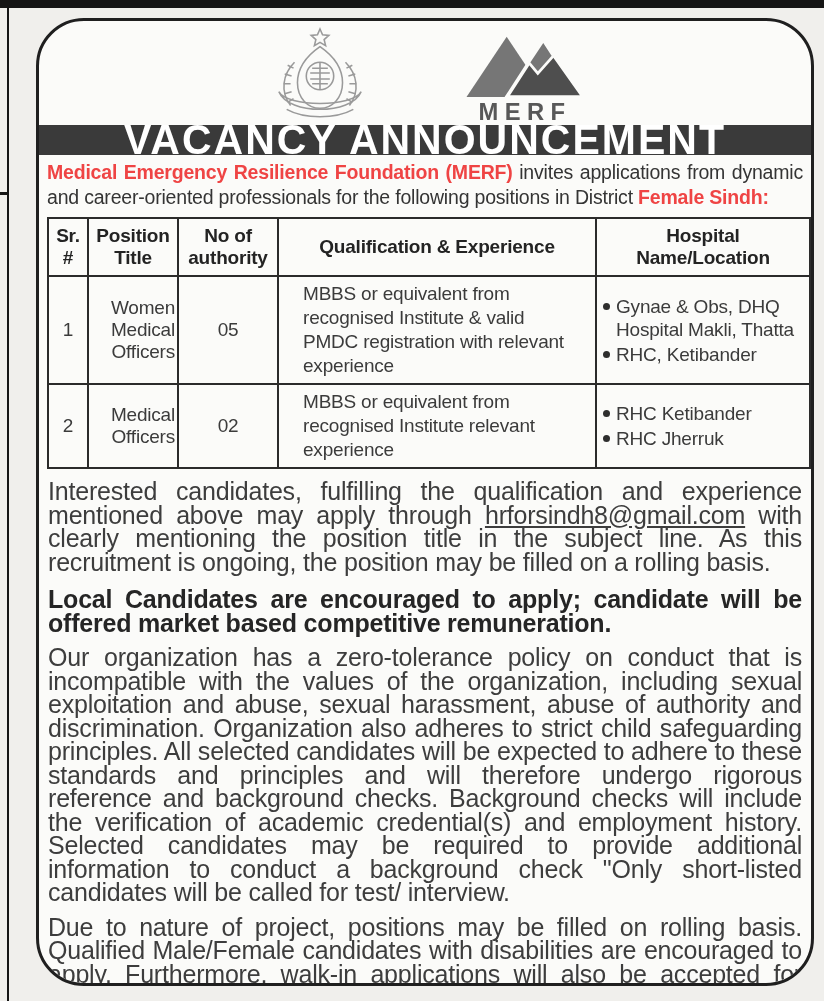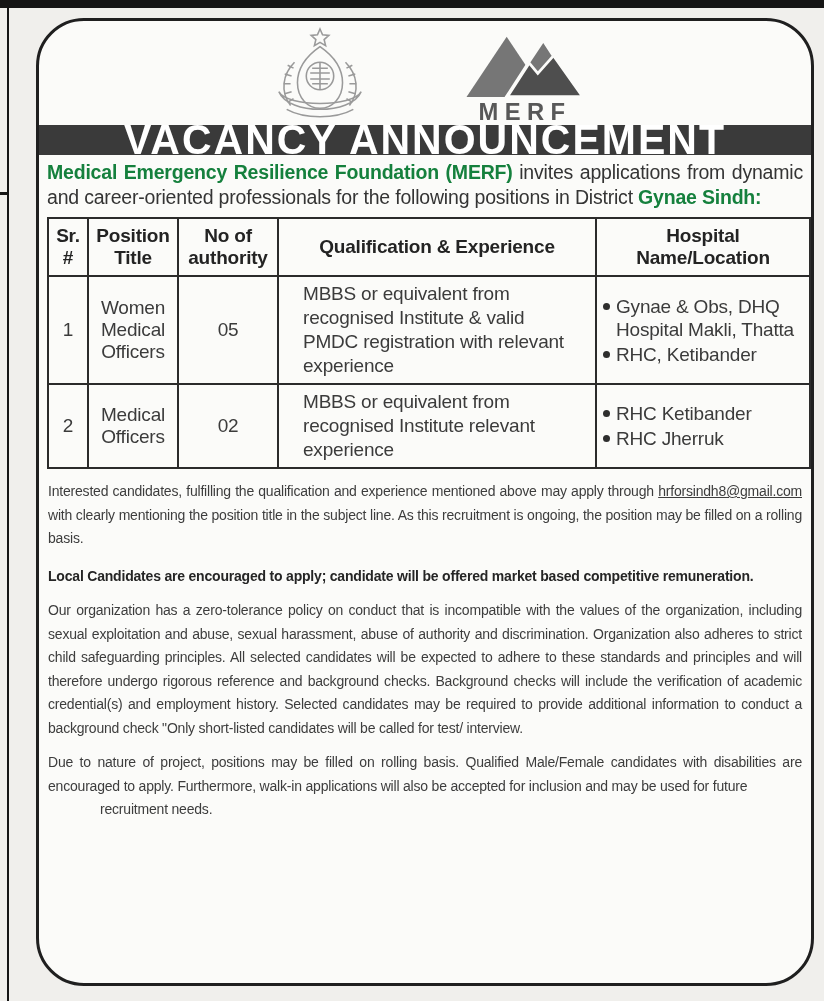--- a/index.html
+++ b/index.html
@@ -47,21 +47,21 @@
     font-size: 41px; letter-spacing: 2px;
     transform: scaleY(1.02);
     white-space: nowrap;
   }
   .intro {
     font-size: 19.5px; line-height: 25px;
     padding: 5px 8px 4px 8px;
     text-align: justify;
     color: #343434;
   }
-  .intro b { color: #15803d; }
+  .intro b { color: #ef4444; }
   table.jobs {
     width: 762px; margin: 3px 8px 4px 8px;
     border-collapse: collapse;
     table-layout: fixed;
   }
   table.jobs th, table.jobs td {
     border: 2px solid #2b2b2b;
     font-size: 19px;
     vertical-align: middle;
   }
@@ -69,34 +69,34 @@
     font-weight: bold; color: #232323;
     text-align: center; white-space: pre-line;
     line-height: 22px; padding: 6px 2px;
   }
   col.c-sr { width: 40px; }
   col.c-title { width: 90px; }
   col.c-pos { width: 100px; }
   col.c-qual { width: 318px; }
   col.c-hosp { width: 214px; }
   td.sr, td.pos { text-align: center; }
-  td.title-cell { text-align: center; line-height: 22px; padding: 4px 2px; }
+  td.title-cell { text-align: right; line-height: 22px; padding: 4px 2px; }
   td.qual { padding: 5px 24px; line-height: 24px; }
   td.hosp { padding: 4px 2px 4px 4px; }
   td.hosp ul { list-style: none; }
   td.hosp li {
     padding-left: 15px; position: relative;
     line-height: 23px; margin: 2px 0;
   }
   td.hosp li::before {
     content: ""; position: absolute; left: 2px; top: 8px;
     width: 7px; height: 7px; border-radius: 50%; background: #2e2e2e;
   }
   .para {
-    font-size: 14px; line-height: 23.5px;
+    font-size: 25px; line-height: 23.5px;
     text-align: justify;
     padding: 0 9px;
     margin-top: 11px;
     color: #3d3d3d;
   }
   .para.bold { font-weight: bold; color: #252525; margin-top: 14px; }
   .email { text-decoration: underline; }
   .last-line-indent { display: block; margin-left: 52px; }
 </style>
 </head>
@@ -139,21 +139,21 @@
           <polygon points="90,12 101,29 84,48 74,36" fill="#767676" stroke="#fbfbf9" stroke-width="3"></polygon>
         </g>
         <text x="70" y="99" text-anchor="middle" font-family="Liberation Sans, sans-serif" font-size="26" font-weight="bold" letter-spacing="7" fill="#585858">MERF</text>
       </svg>
     </div>
 
     <div class="title-band">
       <span>VACANCY ANNOUNCEMENT</span>
     </div>
 
-    <p class="intro"><b>Medical Emergency Resilience Foundation (MERF)</b><span> invites applications from dynamic and career-oriented professionals for the following positions in District </span><b>Gynae Sindh:</b></p>
+    <p class="intro"><b>Medical Emergency Resilience Foundation (MERF)</b><span> invites applications from dynamic and career-oriented professionals for the following positions in District </span><b>Female Sindh:</b></p>
 
     <table class="jobs">
       <colgroup>
         <col class="c-sr">
           <col class="c-title">
           <col class="c-pos">
           <col class="c-qual">
           <col class="c-hosp">
       </colgroup>
       <thead>

